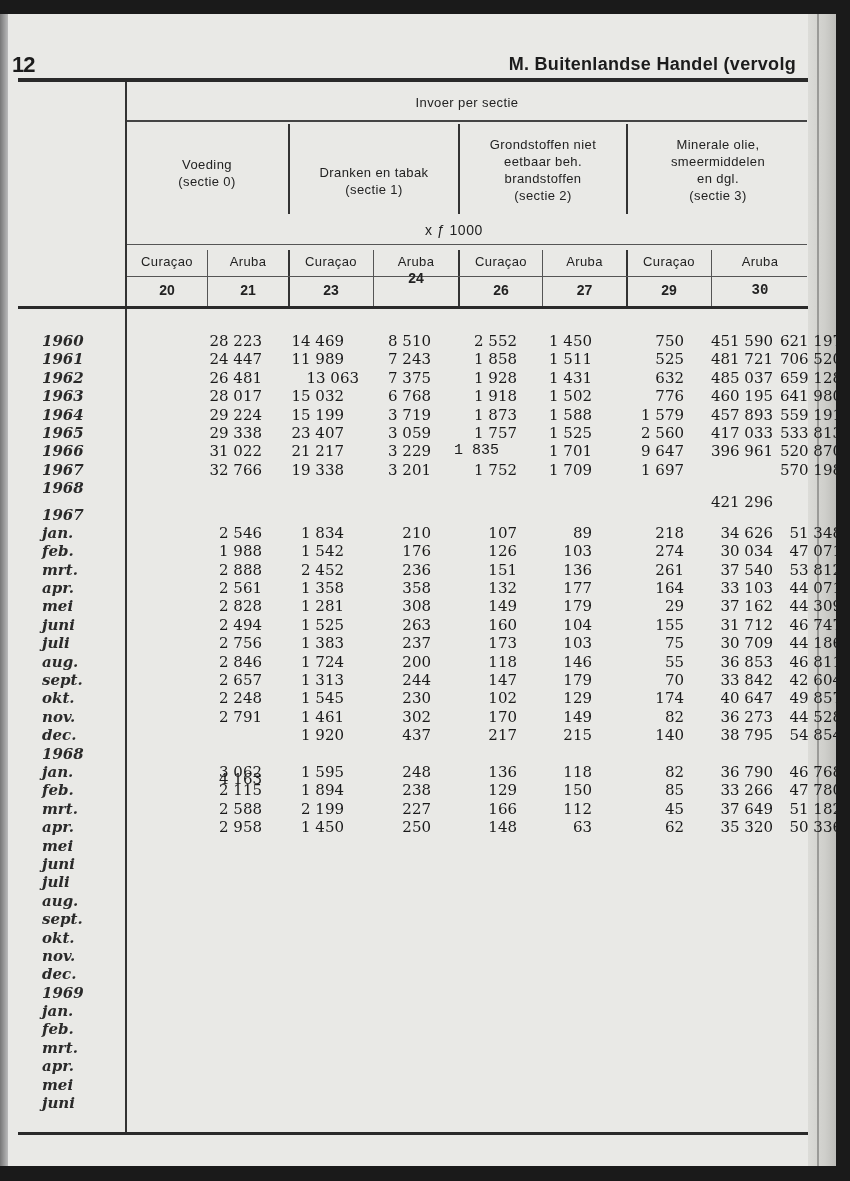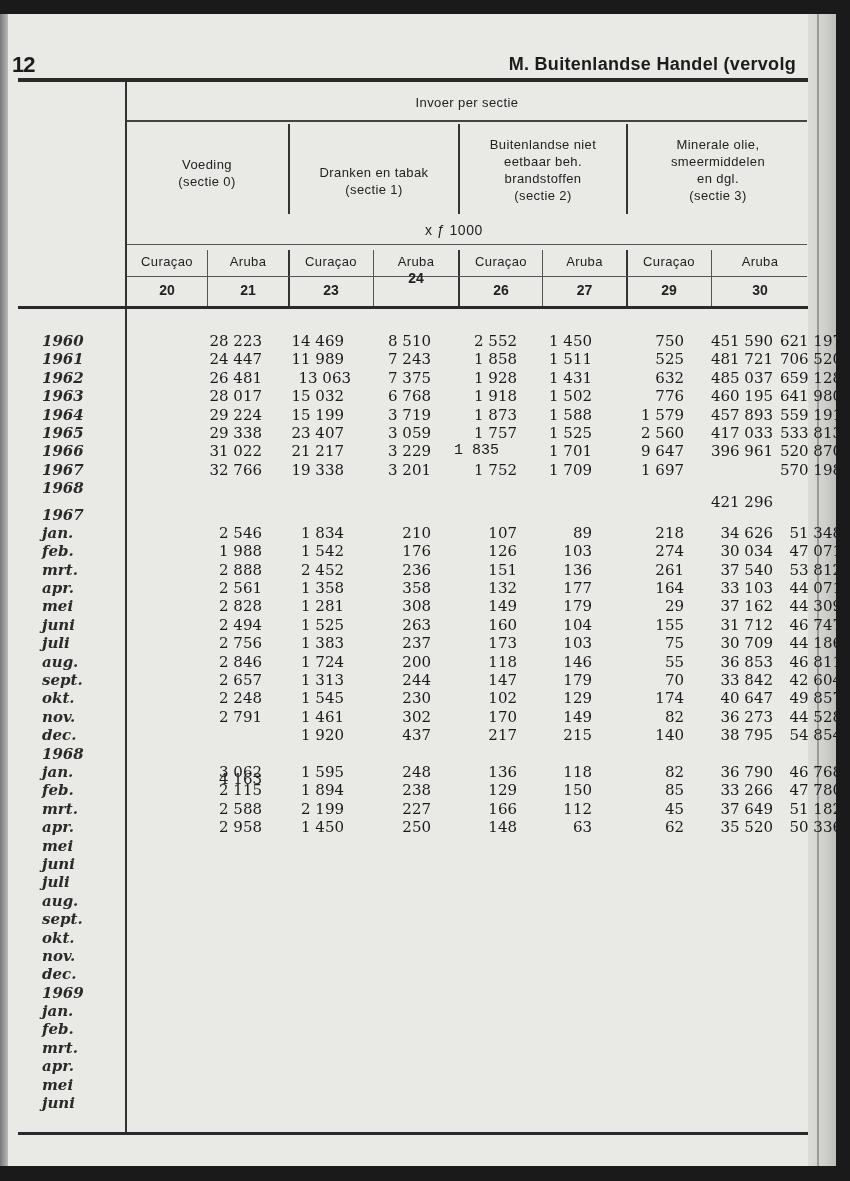--- a/index.html
+++ b/index.html
@@ -50,21 +50,21 @@
     <div>Voeding</div>
     <div>(sectie 0)</div>
   </div>
   <div class="vline" style="left:288px;top:110px;height:90px;"></div>
   <div class="hdr-text" style="left:290px;width:168px;top:150px;">
     <div>Dranken en tabak</div>
     <div>(sectie 1)</div>
   </div>
   <div class="vline" style="left:458px;top:110px;height:90px;"></div>
   <div class="hdr-text" style="left:460px;width:166px;top:122px;">
-    <div>Buitenlandse niet</div>
+    <div>Grondstoffen niet</div>
     <div>eetbaar beh.</div>
     <div>brandstoffen</div>
     <div>(sectie 2)</div>
   </div>
   <div class="vline" style="left:626px;top:110px;height:90px;"></div>
   <div class="hdr-text" style="left:628px;width:180px;top:122px;">
     <div>Minerale olie,</div>
     <div>smeermiddelen</div>
     <div>en dgl.</div>
     <div>(sectie 3)</div>
@@ -92,21 +92,21 @@
 
   <div class="rule-thin" style="left:127px;width:680px;top:262px;"></div>
 
   <div class="colnum" style="left:127px;width:80px;top:268px;">20</div>
   <div class="colnum" style="left:208px;width:80px;top:268px;">21</div>
   <div class="colnum" style="left:290px;width:82px;top:268px;">23</div>
   <div class="colnum" style="left:374px;width:84px;top:256px;">24</div>
   <div class="colnum" style="left:460px;width:82px;top:268px;">26</div>
   <div class="colnum" style="left:543px;width:83px;top:268px;">27</div>
   <div class="colnum" style="left:628px;width:82px;top:268px;">29</div>
-  <div class="colnum" style="left:712px;width:96px;top:268px;">30</div>
+  <div class="colnum" style="left:712px;width:96px;top:268px;font-family:Liberation Mono, monospace;">30</div>
 
   <div class="rule-thick" style="top:292px;height:3px;"></div>
 
   <div class="rows" id="rows">
       <div class="row">
         <span class="lbl" style="left: 22px; text-align: left; width: 80px;">1960</span>
         <span class="cell" style="left: 162px;">28 223</span>
         <span class="cell" style="left: 244px;">14 469</span>
         <span class="cell" style="left: 331px;">8 510</span>
         <span class="cell" style="left: 417px;">2 552</span>
@@ -122,21 +122,21 @@
         <span class="cell" style="left: 331px;">7 243</span>
         <span class="cell" style="left: 417px;">1 858</span>
         <span class="cell" style="left: 492px;">1 511</span>
         <span class="cell" style="left: 584px;">525</span>
         <span class="cell" style="left: 673px;">481 721</span>
         <span class="cell" style="left: 742px;">706 520</span>
       </div>
       <div class="row">
         <span class="lbl" style="left: 22px; text-align: left; width: 80px;">1962</span>
         <span class="cell" style="left: 162px;">26 481</span>
-        <span class="cell" style="left: 251px;">13 063</span>
+        <span class="cell" style="left: 259px;">13 063</span>
         <span class="cell" style="left: 331px;">7 375</span>
         <span class="cell" style="left: 417px;">1 928</span>
         <span class="cell" style="left: 492px;">1 431</span>
         <span class="cell" style="left: 584px;">632</span>
         <span class="cell" style="left: 673px;">485 037</span>
         <span class="cell" style="left: 742px;">659 128</span>
       </div>
       <div class="row">
         <span class="lbl" style="left: 22px; text-align: left; width: 80px;">1963</span>
         <span class="cell" style="left: 162px;">28 017</span>
@@ -392,21 +392,21 @@
         <span class="cell" style="left: 742px;">51 182</span>
       </div>
       <div class="row">
         <span class="lbl" style="left: 22px; text-align: left; width: 80px;">apr.</span>
         <span class="cell" style="left: 162px;">2 958</span>
         <span class="cell" style="left: 244px;">1 450</span>
         <span class="cell" style="left: 331px;">250</span>
         <span class="cell" style="left: 417px;">148</span>
         <span class="cell" style="left: 492px;">63</span>
         <span class="cell" style="left: 584px;">62</span>
-        <span class="cell" style="left: 673px;">35 520</span>
+        <span class="cell" style="left: 673px;">35 320</span>
         <span class="cell" style="left: 742px;">50 336</span>
       </div>
       <div class="row">
         <span class="lbl" style="left: 22px; text-align: left; width: 80px;">mei</span>
         <span class="cell" style="left: 162px;"></span>
         <span class="cell" style="left: 244px;"></span>
         <span class="cell" style="left: 331px;"></span>
         <span class="cell" style="left: 417px;"></span>
         <span class="cell" style="left: 492px;"></span>
         <span class="cell" style="left: 584px;"></span>

